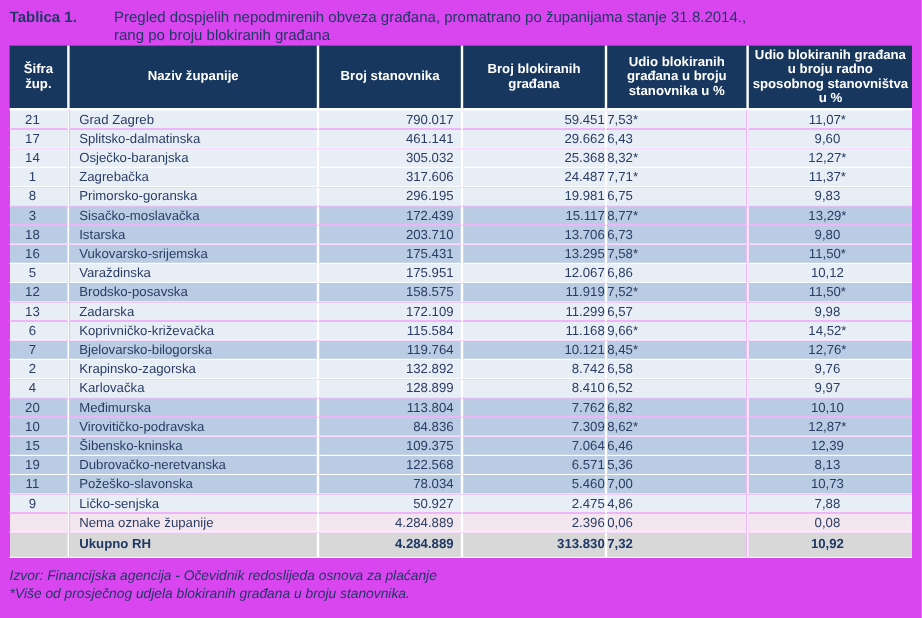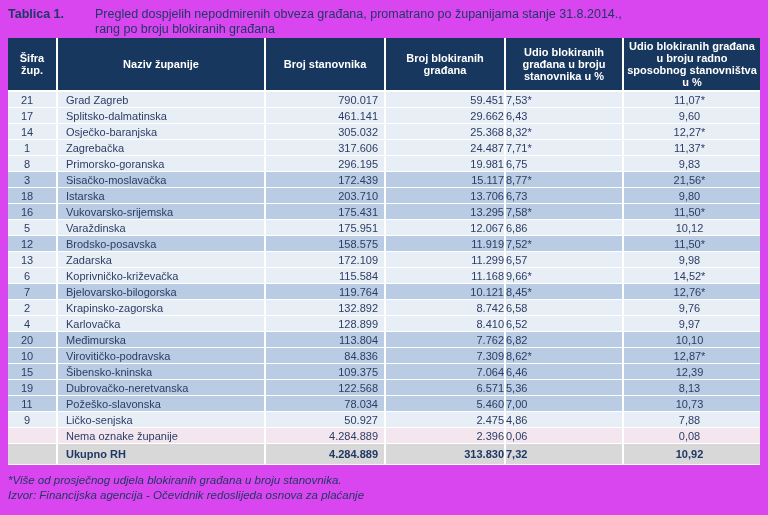--- a/index.html
+++ b/index.html
@@ -160,21 +160,21 @@
           <td class="c4">19.981</td>
           <td class="c5">6,75</td>
           <td class="c6">9,83</td>
         </tr>
         <tr class="shade-medium">
           <td class="c1">3</td>
           <td class="c2">Sisačko-moslavačka</td>
           <td class="c3">172.439</td>
           <td class="c4">15.117</td>
           <td class="c5">8,77*</td>
-          <td class="c6">21,56*</td>
+          <td class="c6">13,29*</td>
         </tr>
         <tr class="shade-medium">
           <td class="c1">18</td>
           <td class="c2">Istarska</td>
           <td class="c3">203.710</td>
           <td class="c4">13.706</td>
           <td class="c5">6,73</td>
           <td class="c6">9,80</td>
         </tr>
         <tr class="shade-medium">
@@ -302,17 +302,17 @@
           <td class="c2">Ukupno RH</td>
           <td class="c3">4.284.889</td>
           <td class="c4">313.830</td>
           <td class="c5">7,32</td>
           <td class="c6">10,92</td>
         </tr>
       </tbody>
   </table>
 
   <div class="footer">
+    <div>Izvor: Financijska agencija - Očevidnik redoslijeda osnova za plaćanje</div>
     <div>*Više od prosječnog udjela blokiranih građana u broju stanovnika.</div>
-    <div>Izvor: Financijska agencija - Očevidnik redoslijeda osnova za plaćanje</div>
   </div>
 
 </div>
 
 </body></html>

